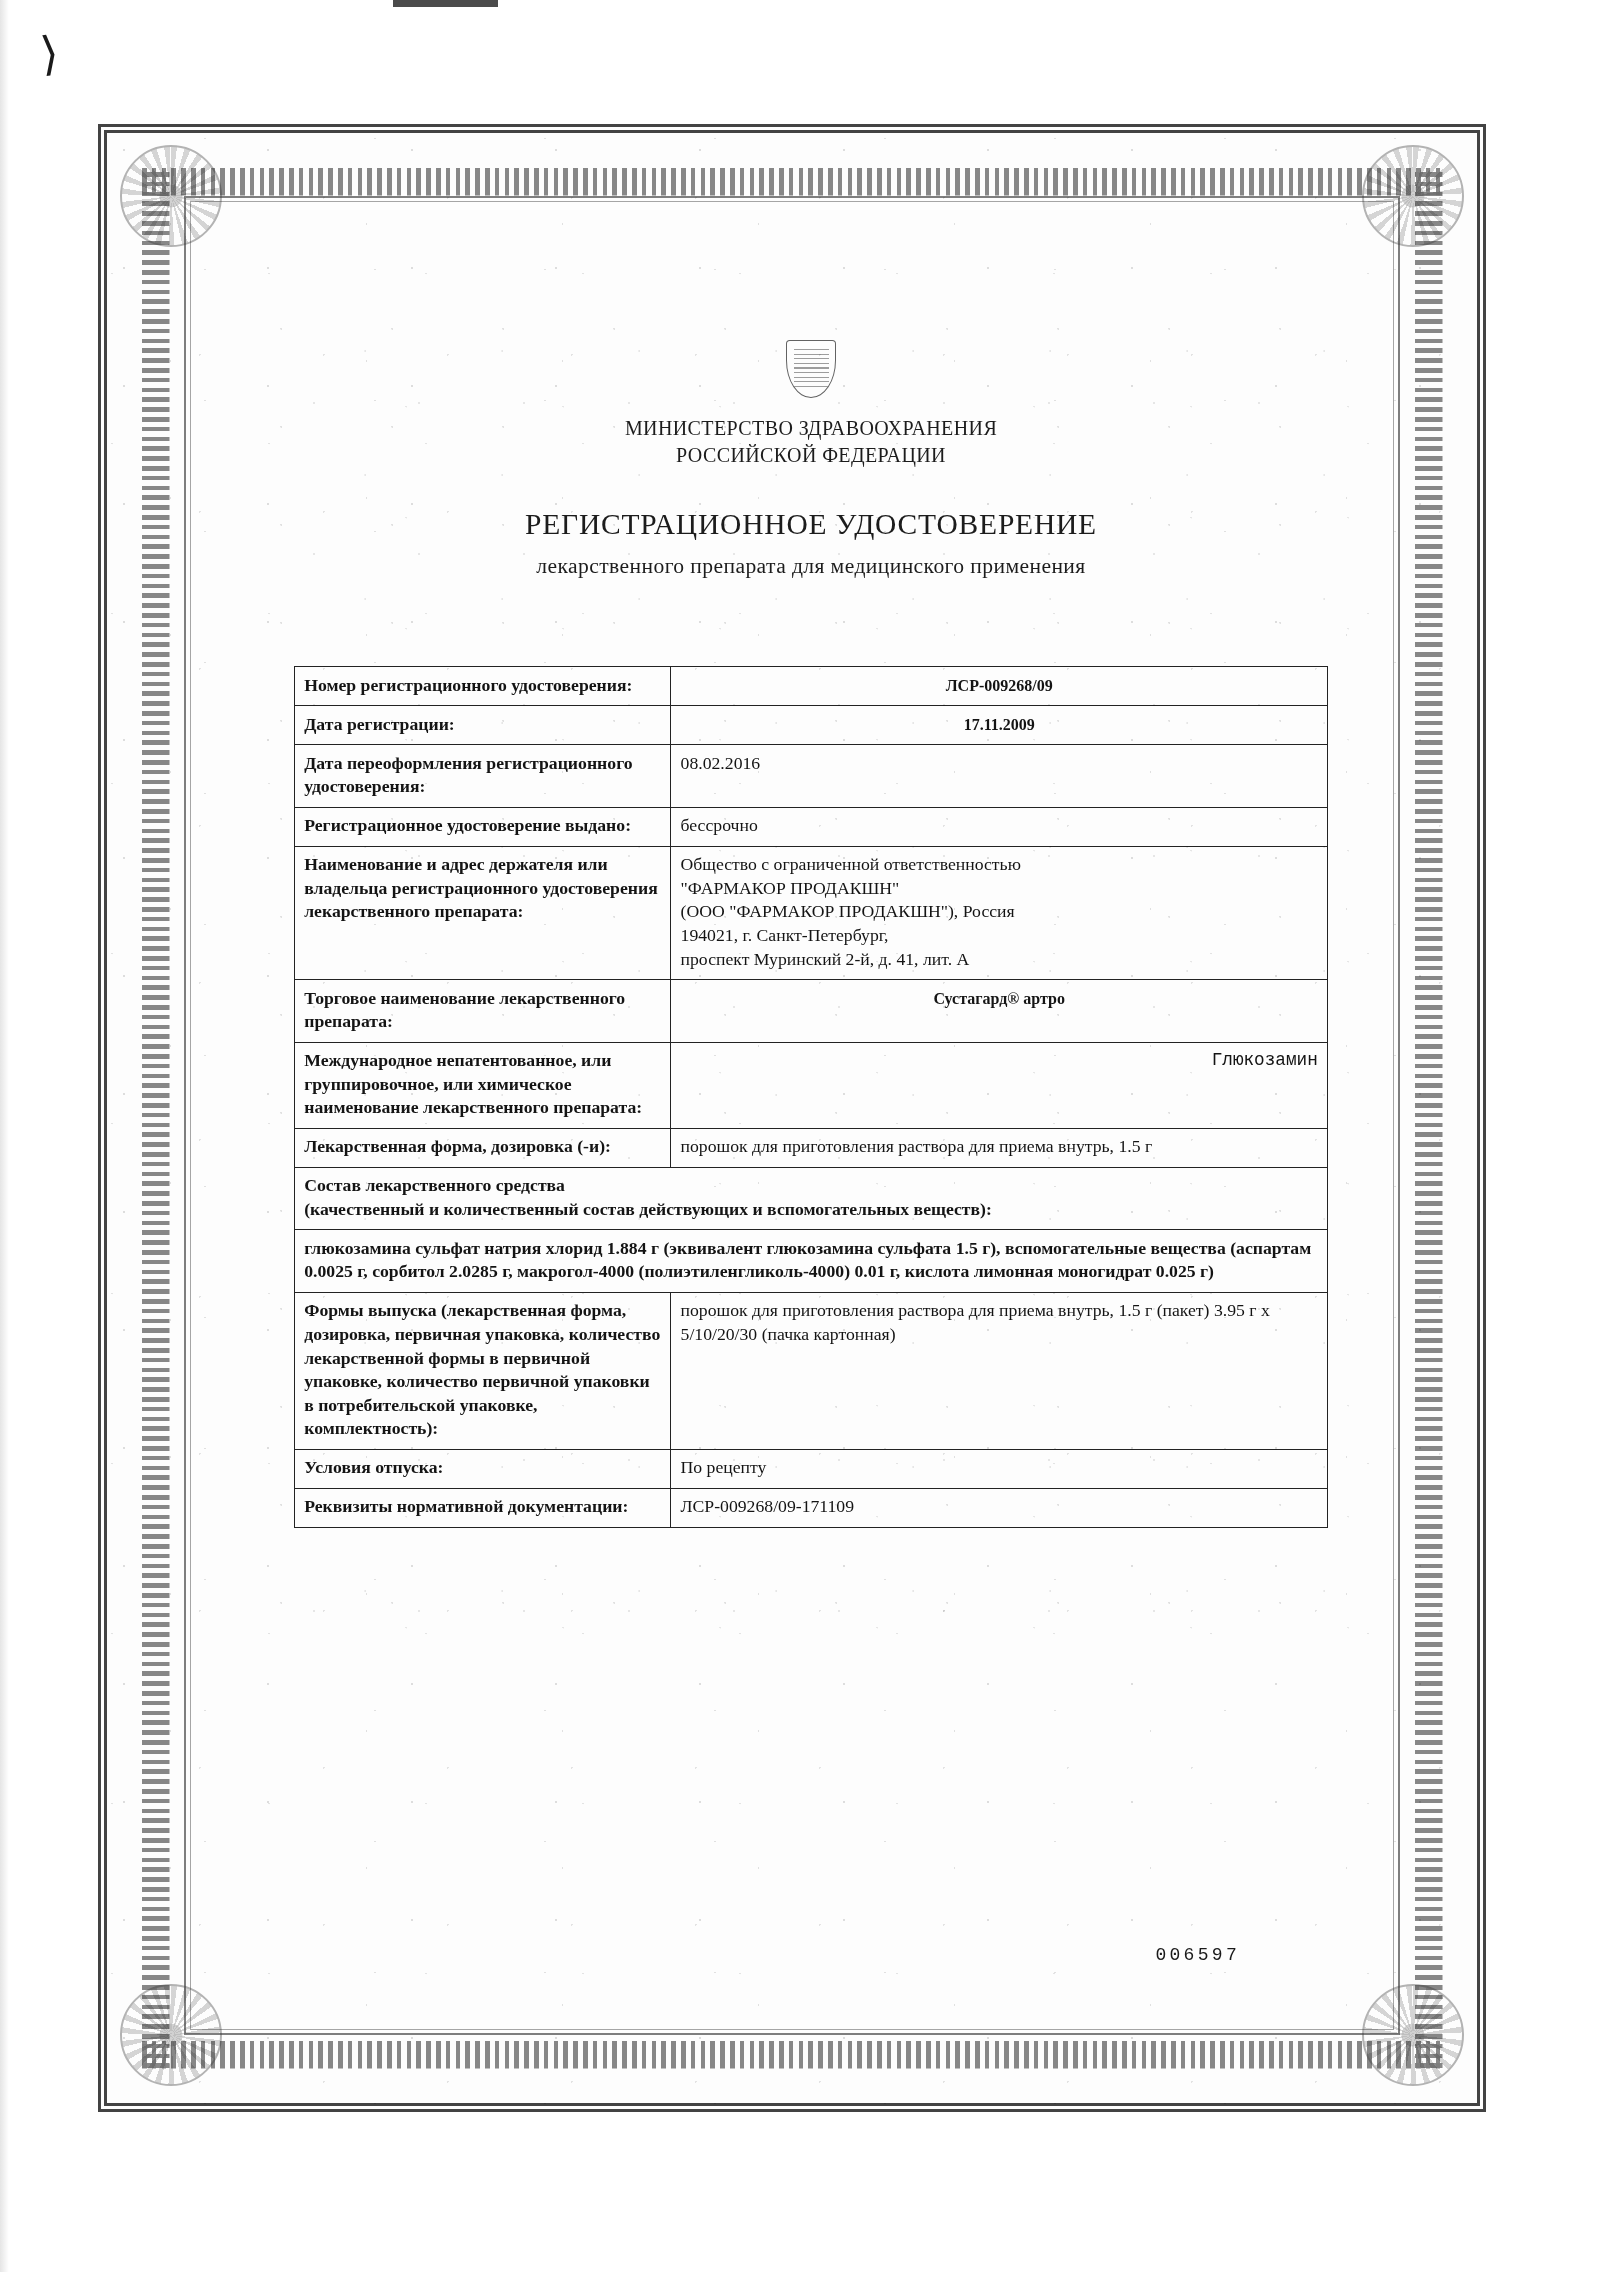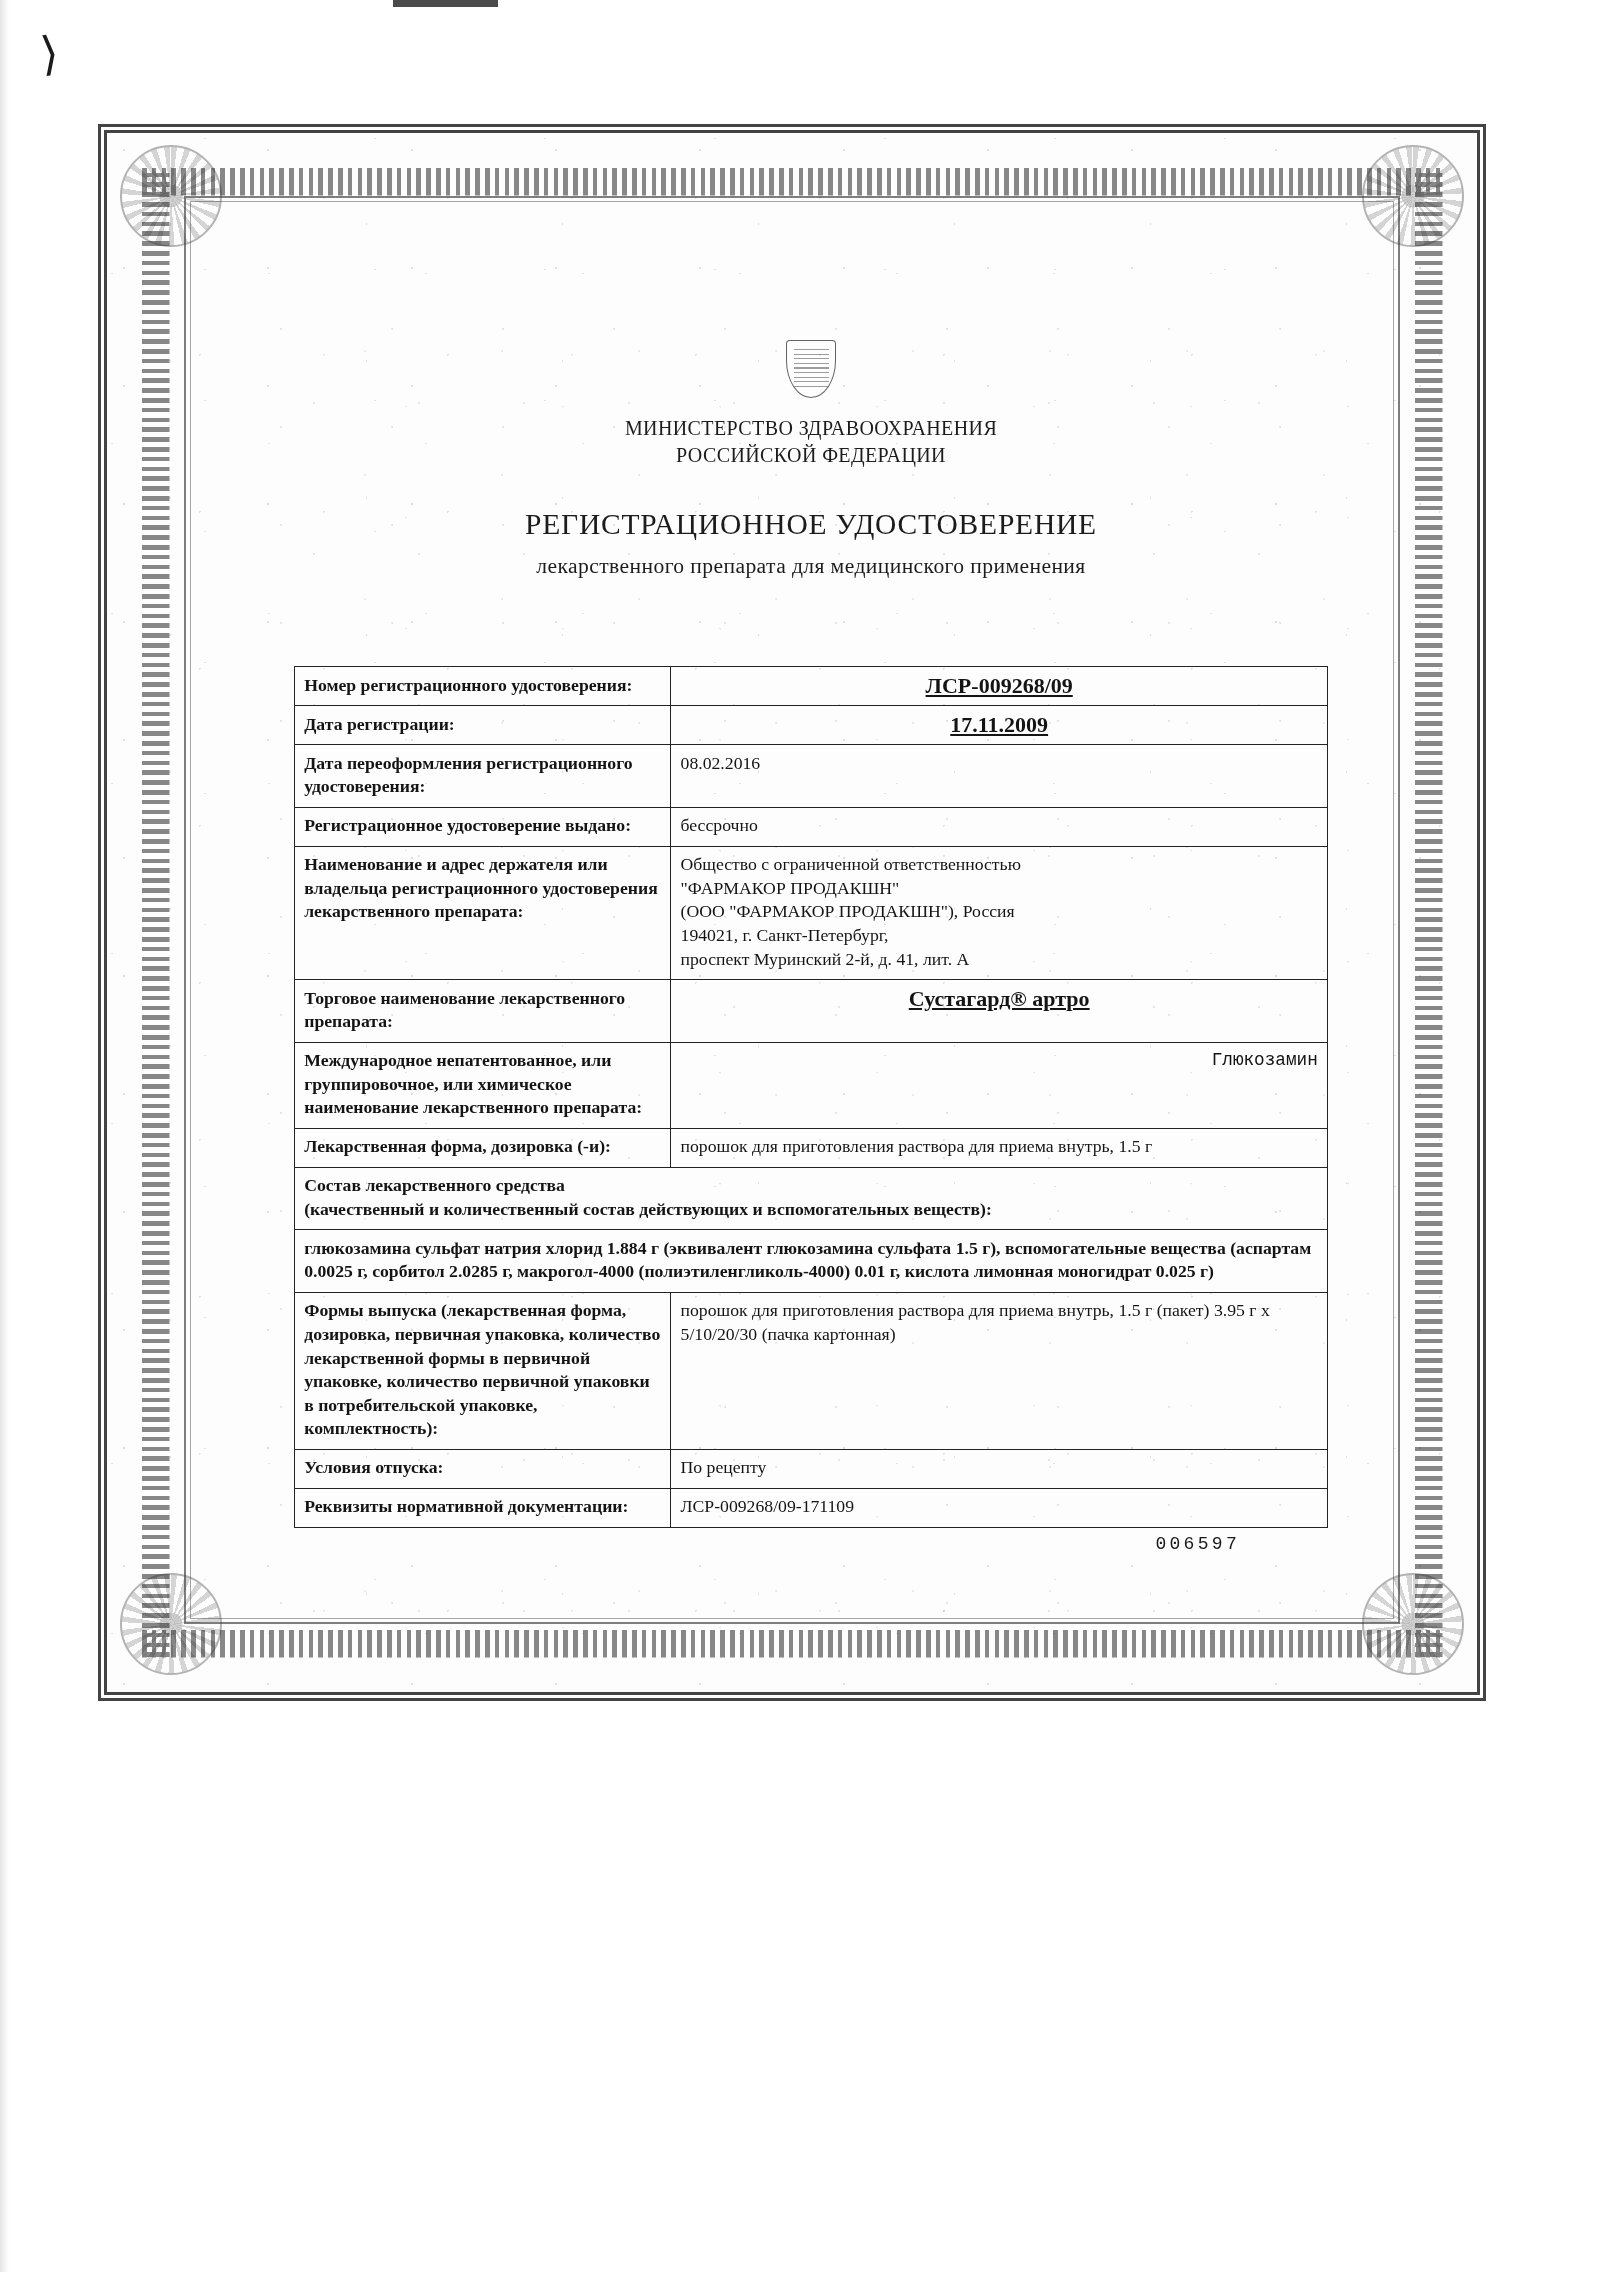--- a/index.html
+++ b/index.html
@@ -46,21 +46,21 @@
     height: 2273px;
     background: linear-gradient(to right, rgba(0,0,0,.10), rgba(0,0,0,0));
   }
 
   
   .sheet {
     position: absolute;
     left: 98px;
     top: 124px;
     width: 1388px;
-    height: 1577px;
+    height: 1988px;
     background: #fdfdfd;
   }
   .orn-outer {
     position: absolute;
     inset: 0;
     border: 9.2px double #2a2a2a;
     opacity: .88;
   }
   .orn-band {
     position: absolute;
@@ -195,22 +195,21 @@
     font-weight: bold;
     font-family: "Liberation Serif", serif;
     margin-top: 18px;
   }
   td.val {
     font-weight: normal;
   }
   td.val.center-b {
     text-align: center;
     font-weight: bold;
-    font-size: 22px;
-    text-decoration: underline;
+    font-size: 16px;
   }
   td.val.center {
     text-align: right;
     font-family: Liberation Mono, monospace;
   }
   td.full {
     font-weight: bold;
   }
   td.full.norm {
     font-weight: bold;

